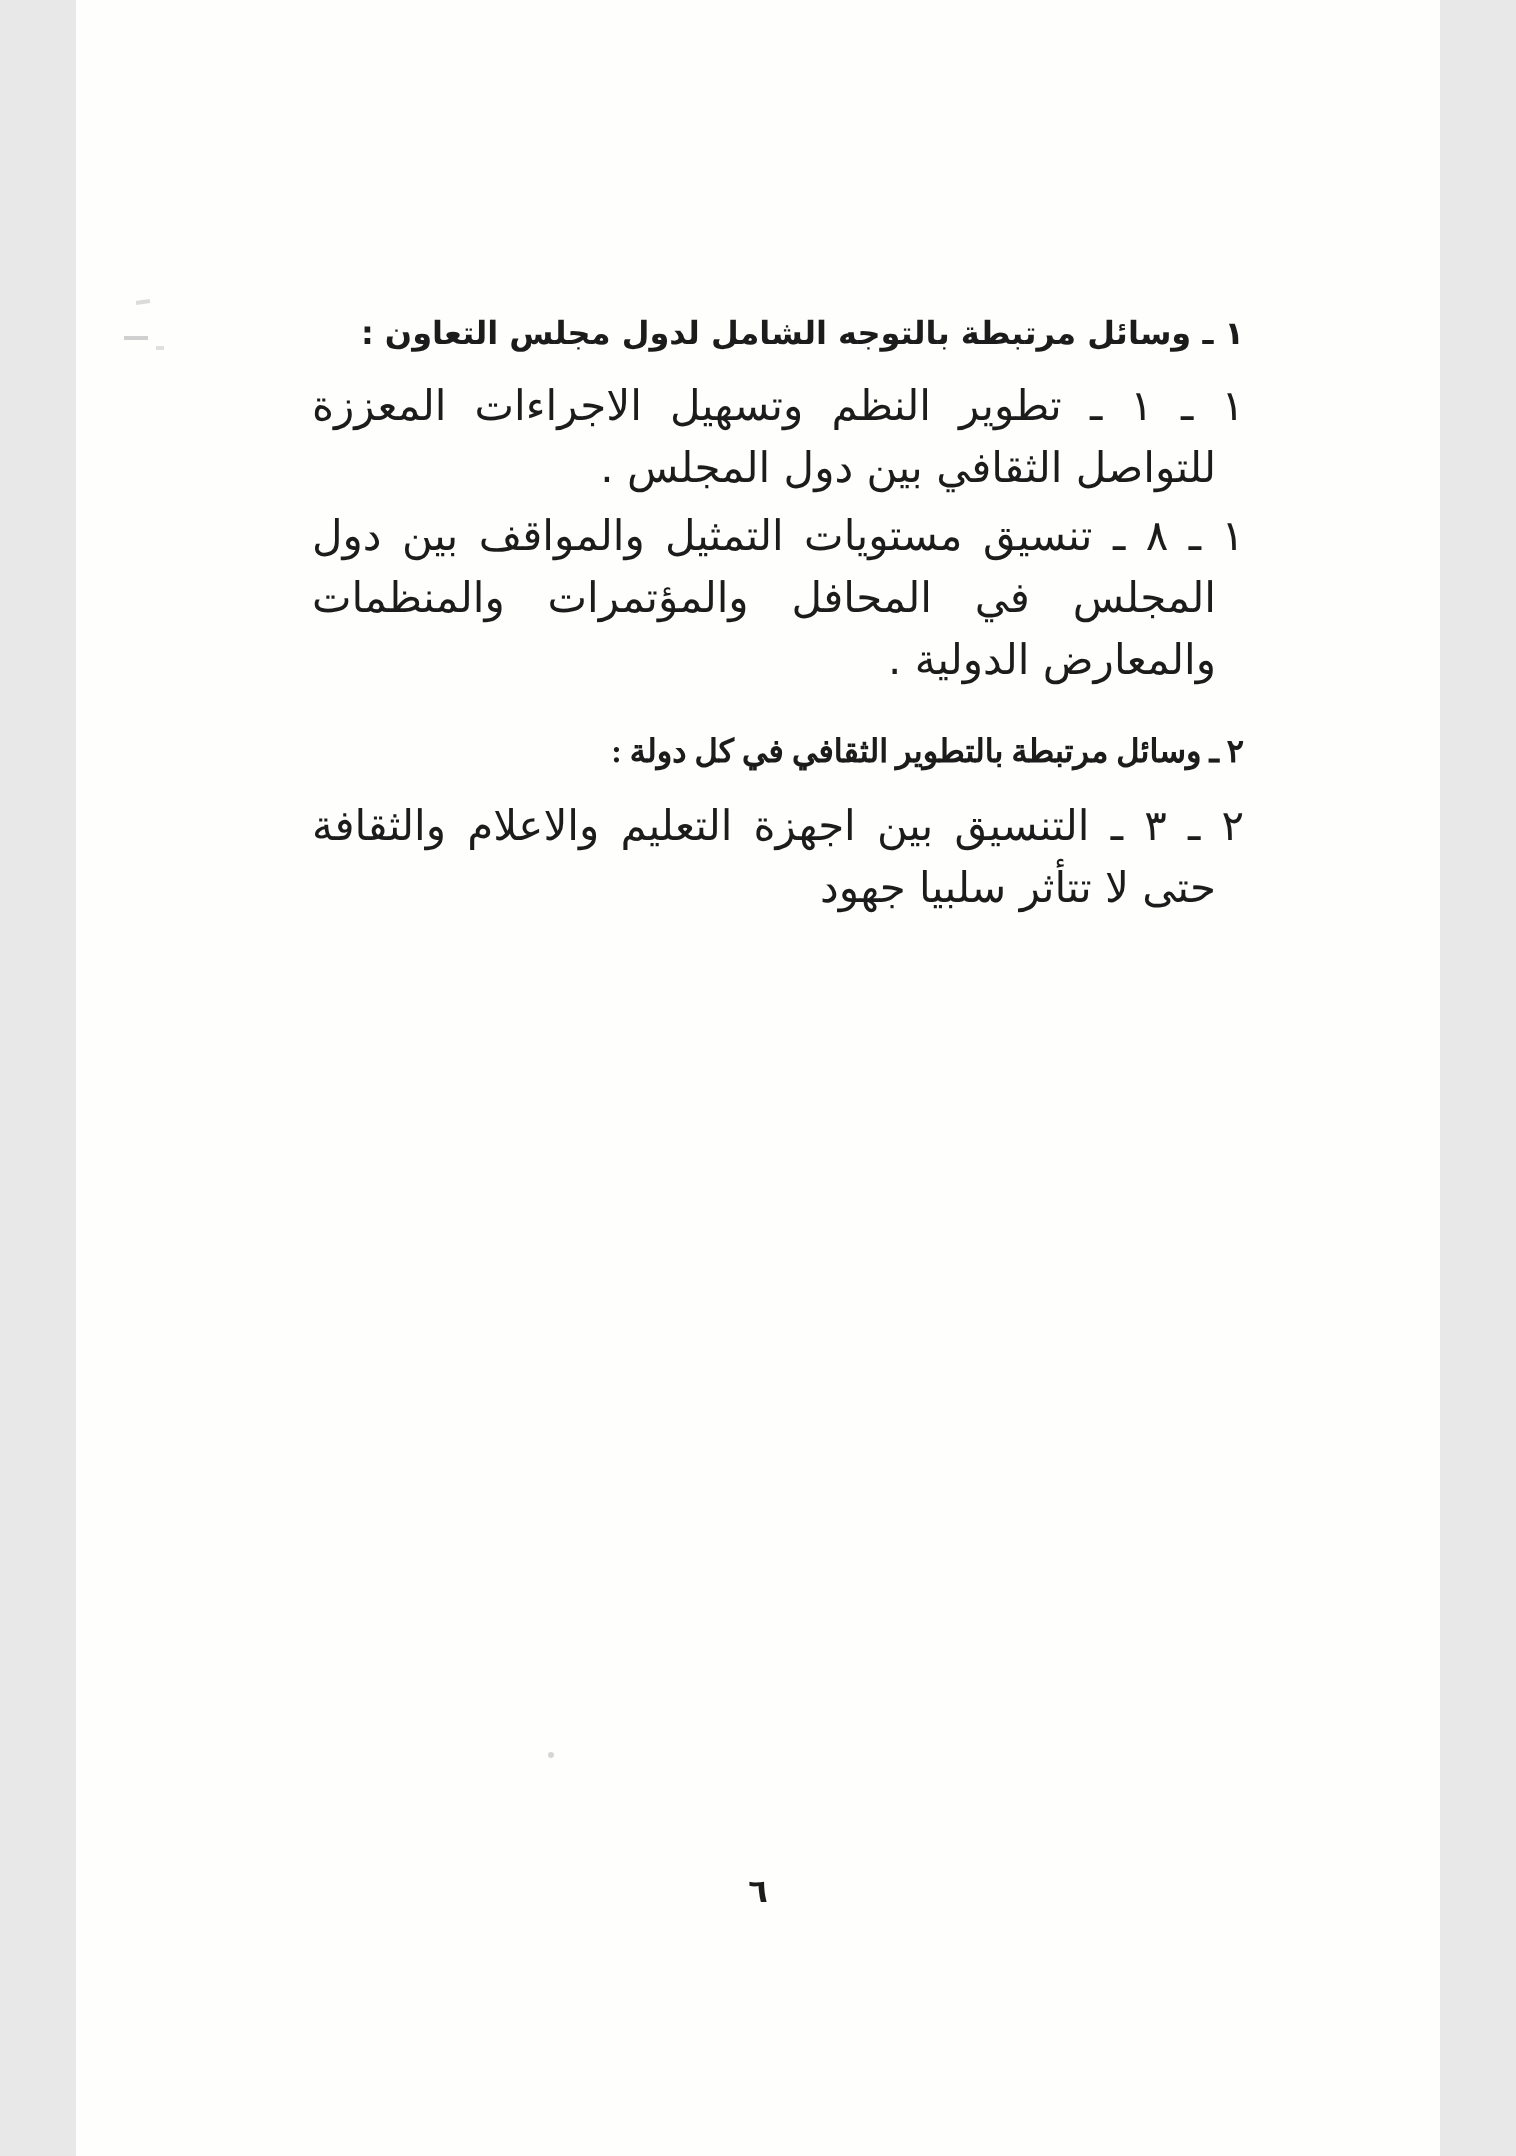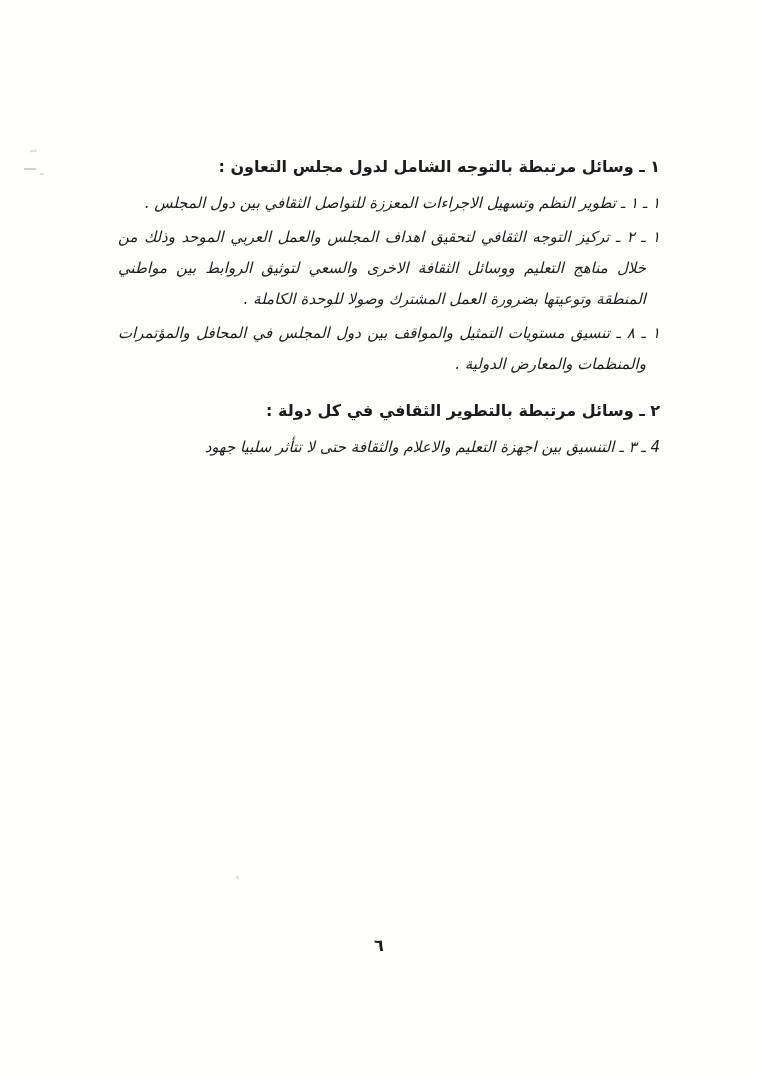--- a/index.html
+++ b/index.html
@@ -2,21 +2,21 @@
 <html lang="ar"><head>
 <meta charset="utf-8">
 <style>
   html, body {
     margin: 0;
     padding: 0;
     background: #e8e8e8;
   }
   .page {
     position: relative;
-    width: 758px;
+    width: 682px;
     height: 1078px;
     margin: 0 auto;
     background: #fefefd;
     overflow: hidden;
     font-family: "DejaVu Sans", sans-serif;
     color: #1c1c1c;
   }
   .content {
     position: absolute;
     top: 152px;
@@ -27,29 +27,29 @@
   .section-title {
     font-size: 16px;
     font-weight: bold;
     text-align: right;
     line-height: 30px;
     margin: 0 0 6px 0;
     letter-spacing: 0.2px;
   }
   .section-title.second {
     margin-top: 16px;
+    font-family: Liberation Serif, serif;
   }
   .item {
-    font-size: 15px;
+    font-size: 21px;
     line-height: 31px;
     text-align: justify;
     margin: 0 0 3px 0;
     padding-right: 14px;
     text-indent: -14px;
-    font-style: italic;
   }
   .item:after {
     
     content: "";
     display: inline-block;
     width: 0;
   }
   .page-number {
     position: absolute;
     top: 936px;
@@ -78,24 +78,23 @@
   <span class="scan-artifact artifact-1"></span>
   <span class="scan-artifact artifact-2"></span>
   <span class="scan-artifact artifact-3"></span>
   <span class="scan-artifact artifact-4"></span>
 
   <div class="content">
 
     <h2 class="section-title">١ ـ وسائل مرتبطة بالتوجه الشامل لدول مجلس التعاون :</h2>
 
     <p class="item">١ ـ ١ ـ تطوير النظم وتسهيل الاجراءات المعززة للتواصل الثقافي بين دول المجلس .</p>
-    <p class="item">١ ـ ٢ ـ تركيز التوجه الثقافي لتحقيق اهداف المجلس والعمل العربي الموحد وذلك من خلال مناهج التعليم ووسائل الثقافة الاخرى والسعي لتوثيق الروابط بين مواطني المنطقة وتوعيتها بضرورة العمل المشترك وصولا للوحدة الكاملة .</p>
     <p class="item">١ ـ ٨ ـ تنسيق مستويات التمثيل والمواقف بين دول المجلس في المحافل والمؤتمرات والمنظمات والمعارض الدولية .</p>
 
     <h2 class="section-title second">٢ ـ وسائل مرتبطة بالتطوير الثقافي في كل دولة :</h2>
 
-    <p class="item">4 ـ ٣ ـ التنسيق بين اجهزة التعليم والاعلام والثقافة حتى لا تتأثر سلبيا جهود</p>
+    <p class="item">٢ ـ ٣ ـ التنسيق بين اجهزة التعليم والاعلام والثقافة حتى لا تتأثر سلبيا جهود</p>
 
   </div>
 
   <div class="page-number">٦</div>
 
 </div>
 
 </body></html>

